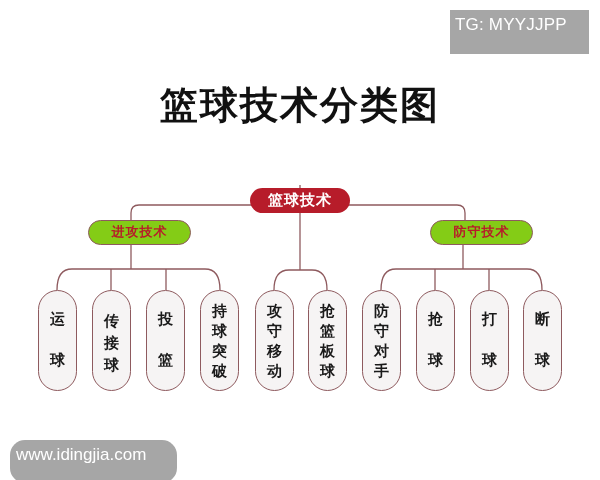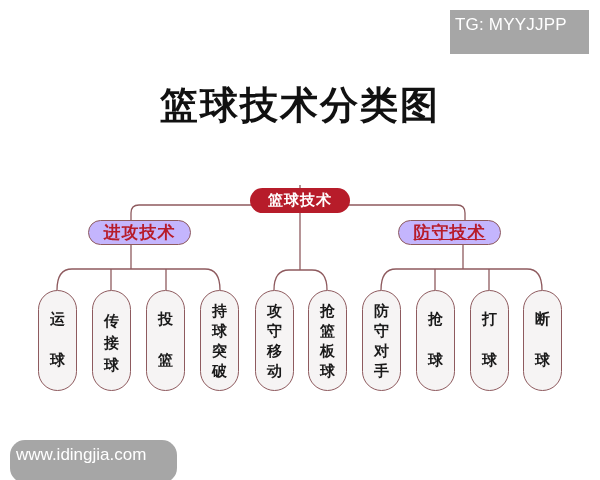--- a/index.html
+++ b/index.html
@@ -28,22 +28,22 @@
 
   .root-node {
     position: absolute; left: 250px; top: 160px; width: 100px; height: 25px;
     background: #b71c2a; border-radius: 13px; color: #ffffff;
     font-size: 15px; font-weight: bold; text-align: center; line-height: 25px;
     letter-spacing: 1px;
     margin-top: 28px;
   }
   .branch-node {
     position: absolute; top: 220px; width: 103px; height: 25px;
-    background: #c4b5fd; border: 1.5px solid #8e5a5e; border-radius: 13px;
-    color: #b71c2a; font-size: 17px; font-weight: bold; text-align: center;
+    background: #84cc16; border: 1.5px solid #8e5a5e; border-radius: 13px;
+    color: #b71c2a; font-size: 13px; font-weight: bold; text-align: center;
     line-height: 22px; letter-spacing: 1px;
   }
   .leaf {
     position: absolute; top: 290px; width: 39px; height: 101px;
     background: #f6f4f4; border: 1.5px solid #8e5a5e; border-radius: 20px;
     display: flex; flex-direction: column; align-items: center;
     color: #1a1a1a; font-size: 15px; font-weight: bold;
   }
   .leaf.two { justify-content: space-between; padding: 18px 0 20px; }
   .leaf.three { justify-content: center; gap: 2px; padding-top: 4px; }
@@ -76,21 +76,21 @@
 
     <path d="M381 290 Q381 269 396 269 L527 269 Q542 269 542 290"></path>
     <path d="M435 269 L435 290"></path>
     <path d="M489 269 L489 290"></path>
   </g>
 </svg>
 
 <div class="root-node">篮球技术</div>
 
 <div class="branch-node" style="left:88px;">进攻技术</div>
-<div class="branch-node" style="left:398px;text-decoration:underline;">防守技术</div>
+<div class="branch-node" style="left:430px;">防守技术</div>
 
 <div class="leaf two" style="left:38px;">
   <span>运</span>
   <span>球</span>
 </div>
 <div class="leaf three" style="left:92px;">
   <span>传</span>
   <span>接</span>
   <span>球</span>
 </div>

